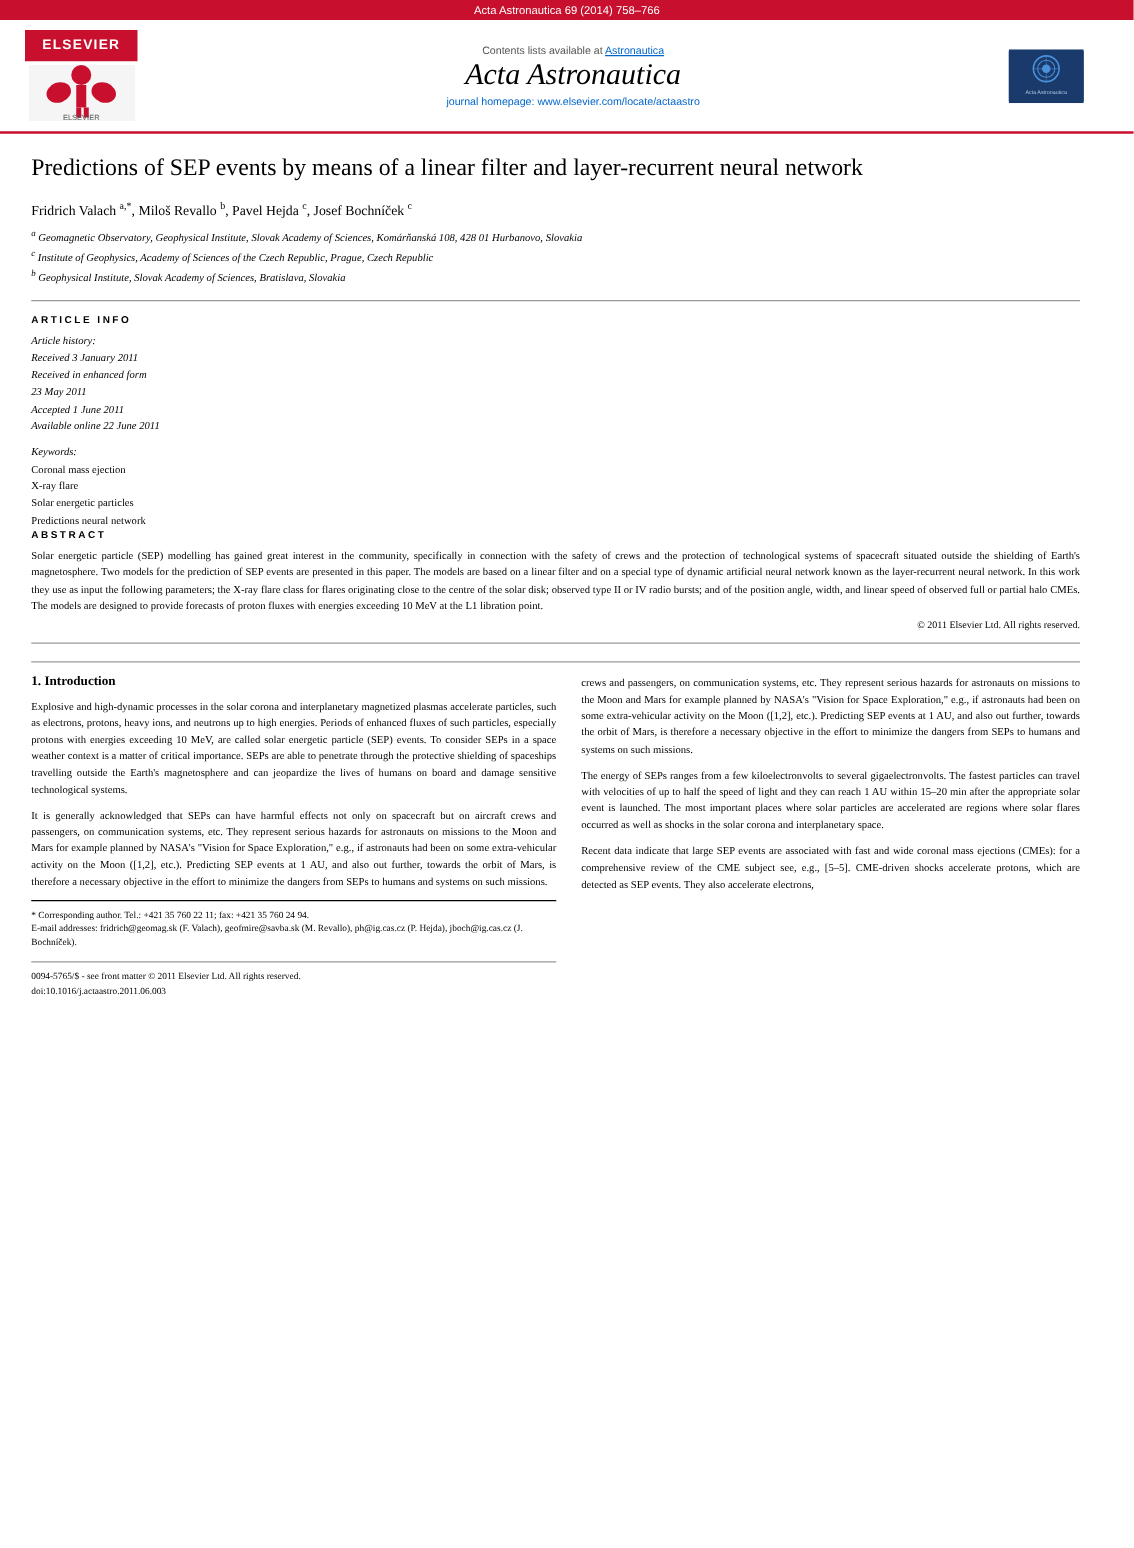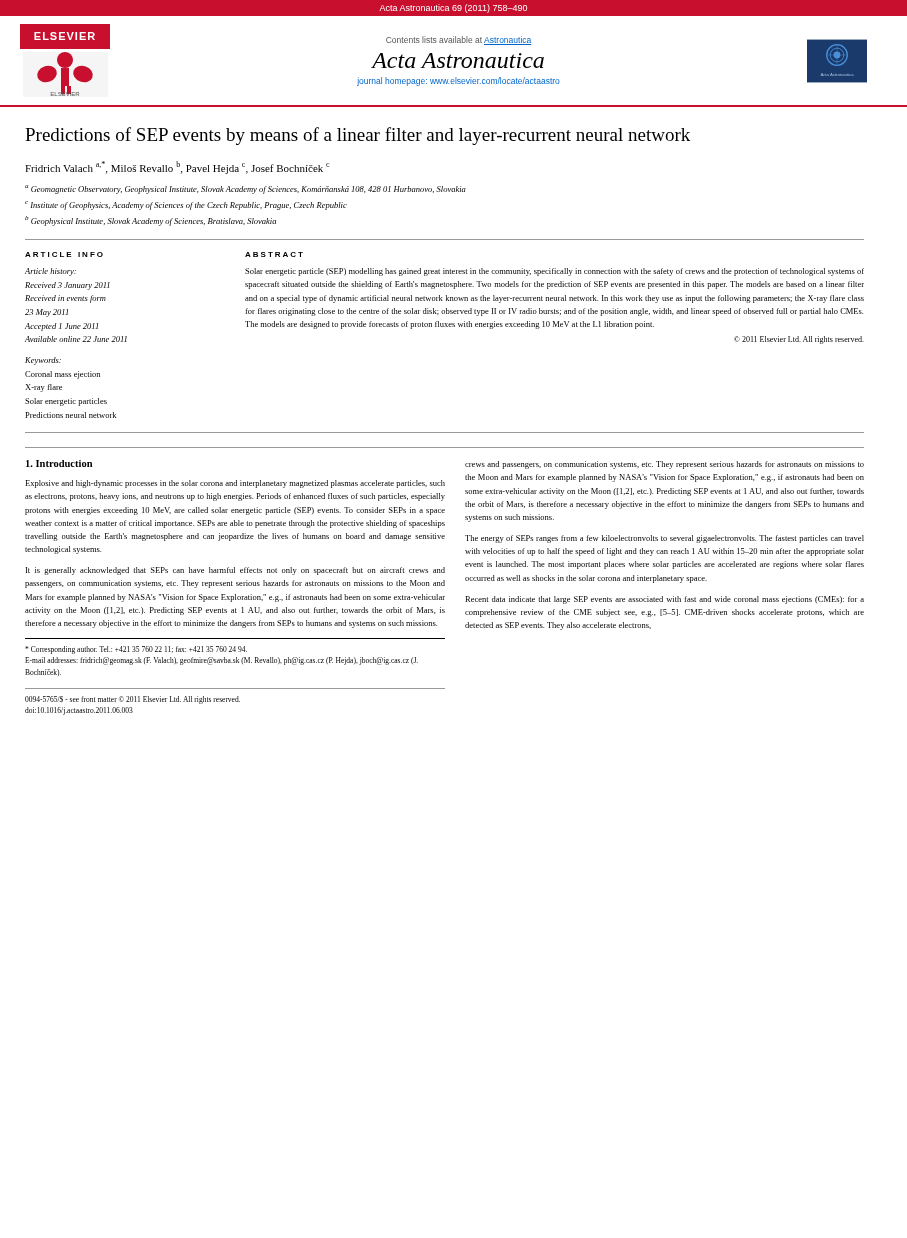--- a/index.html
+++ b/index.html
@@ -122,22 +122,22 @@
     
     .divider {
       border: none;
       border-top: 1px solid #999;
       margin: 10px 0;
     }
 
     
     .two-col {
       display: flex;
-      gap: 20px;
       margin-top: 8px;
+      flex-direction: column;
     }
     .left-col {
       width: 200px;
       flex-shrink: 0;
     }
     .right-col {
       flex: 1;
     }
 
     
@@ -243,21 +243,21 @@
     .footnote-bottom-text {
       font-size: 7.5px;
       font-family: 'Times New Roman', serif;
       line-height: 1.5;
     }
   </style>
 </head>
 <body>
 
 <div class="top-bar">
-  <span>Acta Astronautica 69 (2011) 758–490</span>
+  <span>Acta Astronautica 69 (2014) 758–766</span>
 </div>
 
 <div class="journal-header">
 
   <div class="elsevier-logo">
     <div class="logo-box">
       <div style="font-size:11px; letter-spacing:1px;">ELSEVIER</div>
     </div>
     <div style="margin-top:3px; display:flex; align-items:center; justify-content:center;">
       <svg width="85" height="45" viewBox="0 0 85 45">
@@ -315,21 +315,21 @@
   <hr class="divider">
 
   <div class="two-col">
 
     <div class="left-col">
       <div class="section-label">ARTICLE INFO</div>
 
       <div class="article-history">
         <div style="font-style:italic;">Article history:</div>
         <div>Received 3 January 2011</div>
-        <div>Received in events form</div>
+        <div>Received in enhanced form</div>
         <div>23 May 2011</div>
         <div>Accepted 1 June 2011</div>
         <div>Available online 22 June 2011</div>
       </div>
 
       <div class="keywords-section">
         <div class="keywords-title">Keywords:</div>
         <div class="keywords-list">
           <div>Coronal mass ejection</div>
           <div>X-ray flare</div>

